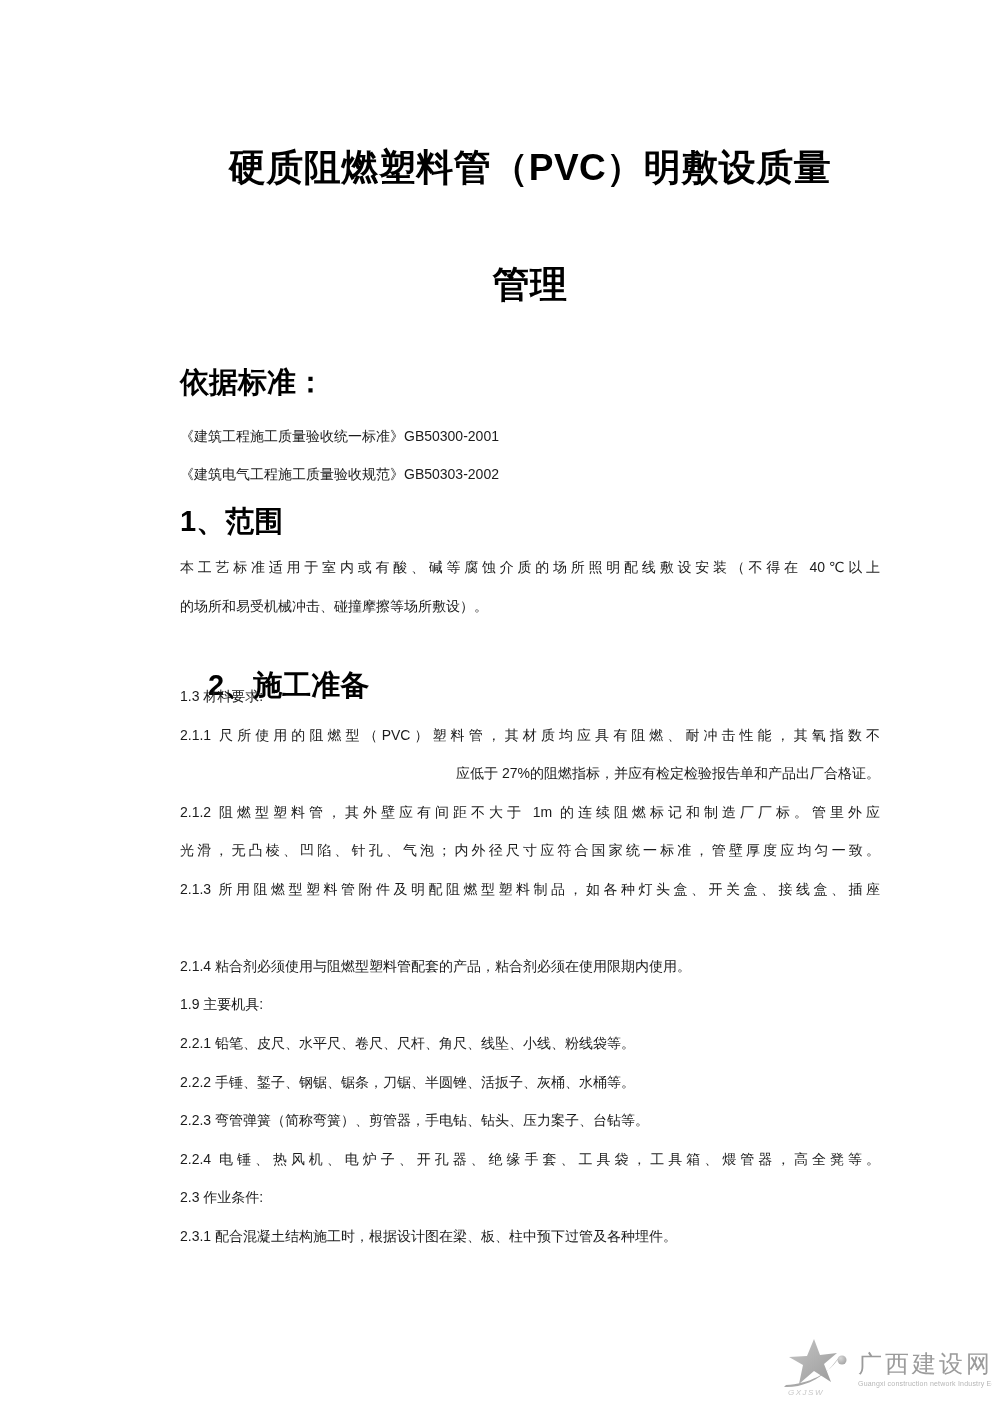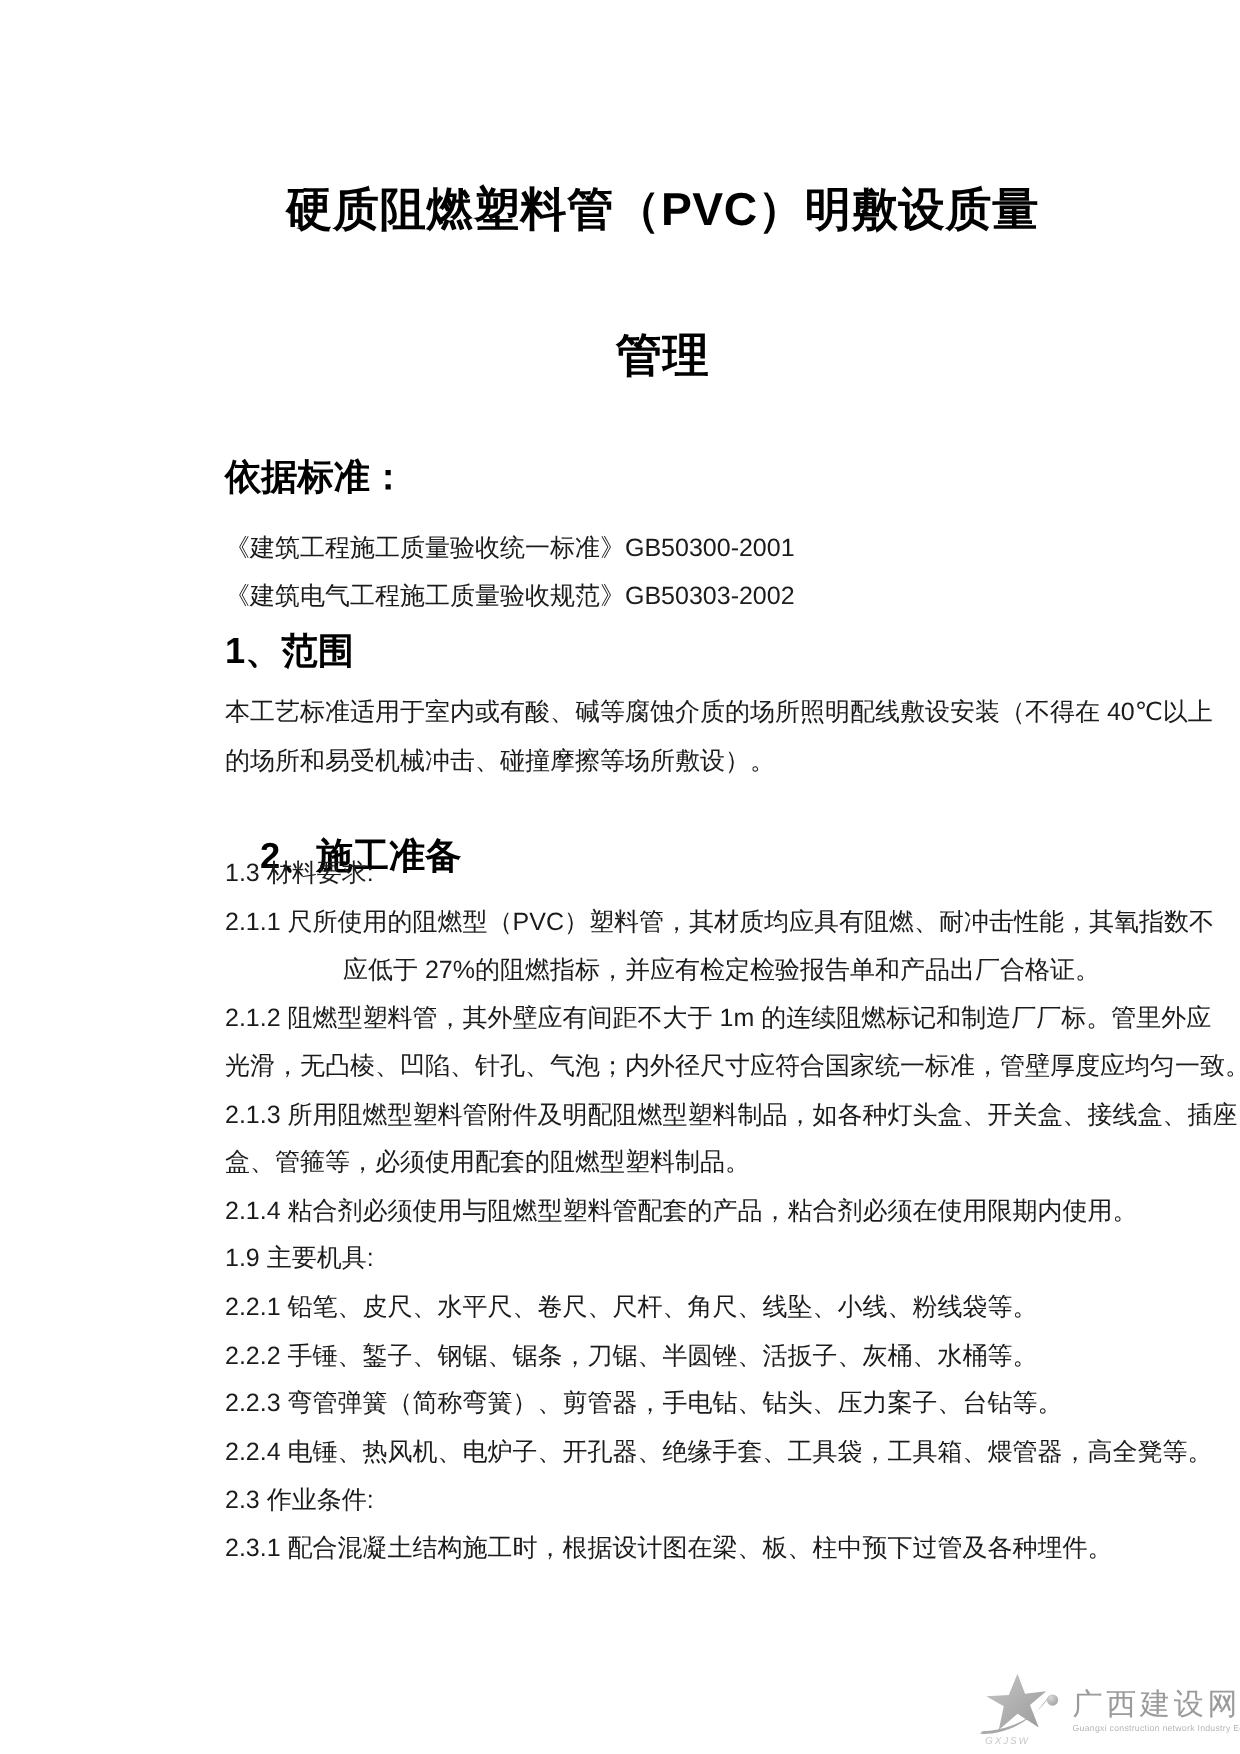--- a/index.html
+++ b/index.html
@@ -16,21 +16,21 @@
     color: #1b1b1b; white-space: nowrap;
   }
   .t1 {
     font-size: 37px; font-weight: 800; line-height: 1.15;
     text-align: center; color: #000000; letter-spacing: 0.5px;
   }
   .h2 {
     font-size: 29px; font-weight: 700; line-height: 1.1; color: #000000;
   }
   .body-line {
-    font-size: 20px; font-weight: 400; line-height: 1.18;
+    font-size: 14px; font-weight: 400; line-height: 1.18;
   }
   .just {
     text-align: justify; text-align-last: justify;
   }
   .logo {
     position: absolute; left: 780px; top: 1338px;
     display: flex; align-items: flex-start; gap: 6px;
   }
   .logo-mark { width: 72px; height: 60px; flex: 0 0 auto; }
   .logo-textcol { margin-top: 14px; }
@@ -60,21 +60,20 @@
   <div class="blk body-line just" style="top:559px;">本工艺标准适用于室内或有酸、碱等腐蚀介质的场所照明配线敷设安装（不得在 40℃以上</div>
   <div class="blk body-line" style="top:598px;">的场所和易受机械冲击、碰撞摩擦等场所敷设）。</div>
 
   <div class="blk h2" style="top:670px;margin-left:28px;">2、施工准备</div>
   <div class="blk body-line" style="top:688px;">1.3 材料要求:</div>
   <div class="blk body-line just" style="top:727px;">2.1.1 尺所使用的阻燃型（PVC）塑料管，其材质均应具有阻燃、耐冲击性能，其氧指数不</div>
   <div class="blk body-line" style="top:765px;text-align:right;">应低于 27%的阻燃指标，并应有检定检验报告单和产品出厂合格证。</div>
   <div class="blk body-line just" style="top:804px;">2.1.2 阻燃型塑料管，其外壁应有间距不大于 1m 的连续阻燃标记和制造厂厂标。管里外应</div>
   <div class="blk body-line just" style="top:842px;">光滑，无凸棱、凹陷、针孔、气泡；内外径尺寸应符合国家统一标准，管壁厚度应均匀一致。</div>
   <div class="blk body-line just" style="top:881px;">2.1.3 所用阻燃型塑料管附件及明配阻燃型塑料制品，如各种灯头盒、开关盒、接线盒、插座</div>
-  <div class="blk body-line" style="top:919px;">盒、管箍等，必须使用配套的阻燃型塑料制品。</div>
   <div class="blk body-line" style="top:958px;">2.1.4 粘合剂必须使用与阻燃型塑料管配套的产品，粘合剂必须在使用限期内使用。</div>
   <div class="blk body-line" style="top:996px;">1.9 主要机具:</div>
   <div class="blk body-line" style="top:1035px;">2.2.1 铅笔、皮尺、水平尺、卷尺、尺杆、角尺、线坠、小线、粉线袋等。</div>
   <div class="blk body-line" style="top:1074px;">2.2.2 手锤、錾子、钢锯、锯条，刀锯、半圆锉、活扳子、灰桶、水桶等。</div>
   <div class="blk body-line" style="top:1112px;">2.2.3 弯管弹簧（简称弯簧）、剪管器，手电钻、钻头、压力案子、台钻等。</div>
   <div class="blk body-line just" style="top:1151px;">2.2.4 电锤、热风机、电炉子、开孔器、绝缘手套、工具袋，工具箱、煨管器，高全凳等。</div>
   <div class="blk body-line" style="top:1189px;">2.3 作业条件:</div>
   <div class="blk body-line" style="top:1228px;">2.3.1 配合混凝土结构施工时，根据设计图在梁、板、柱中预下过管及各种埋件。</div>
 
   <div class="logo">

